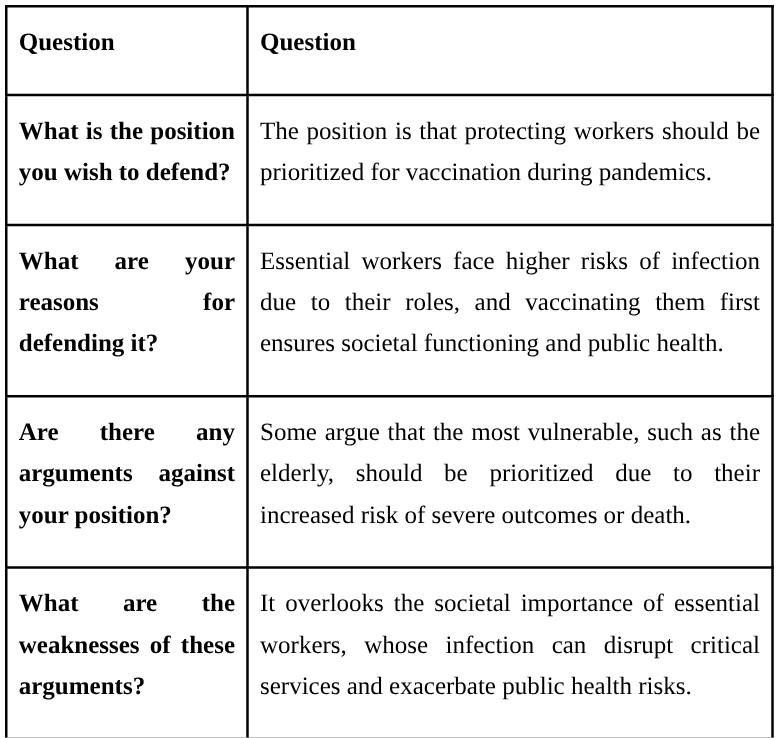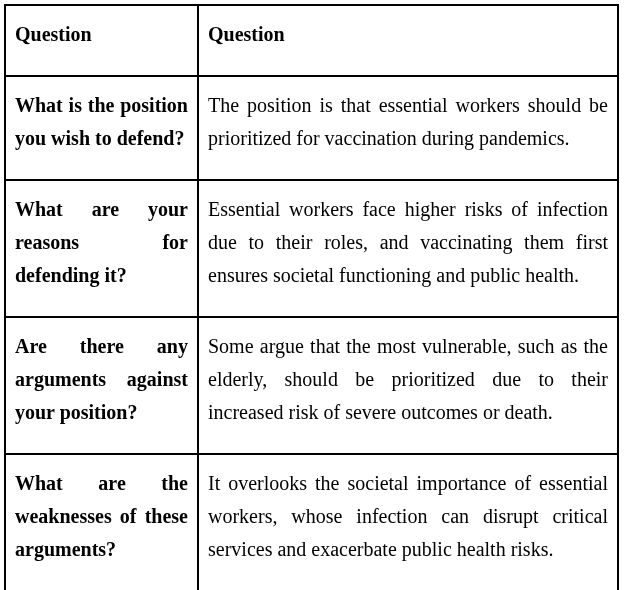--- a/index.html
+++ b/index.html
@@ -68,21 +68,21 @@
     </colgroup>
     <thead>
       <tr class="r-head">
         <th>Question</th>
         <th>Question</th>
       </tr>
     </thead>
     <tbody>
       <tr class="r-0">
         <td class="q-cell">What is the position you wish to defend?</td>
-        <td class="a-cell">The position is that essential workers should be prioritized for vaccination during pandemics.</td>
+        <td class="a-cell">The position is that protecting workers should be prioritized for vaccination during pandemics.</td>
       </tr>
       <tr class="r-1">
         <td class="q-cell">What are your reasons for defending it?</td>
         <td class="a-cell">Essential workers face higher risks of infection due to their roles, and vaccinating them first ensures societal functioning and public health.</td>
       </tr>
       <tr class="r-2">
         <td class="q-cell">Are there any arguments against your position?</td>
         <td class="a-cell">Some argue that the most vulnerable, such as the elderly, should be prioritized due to their increased risk of severe outcomes or death.</td>
       </tr>
       <tr class="r-4">

